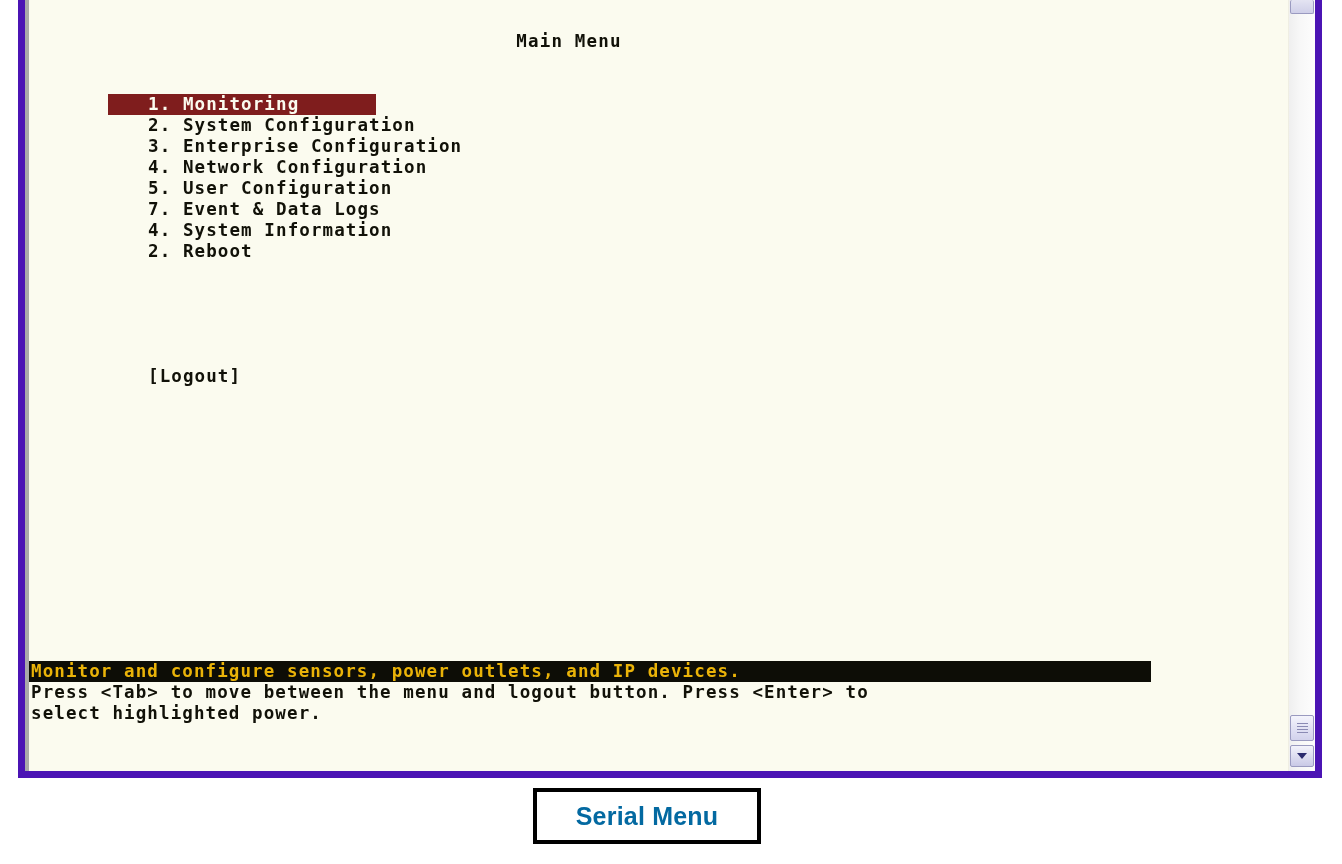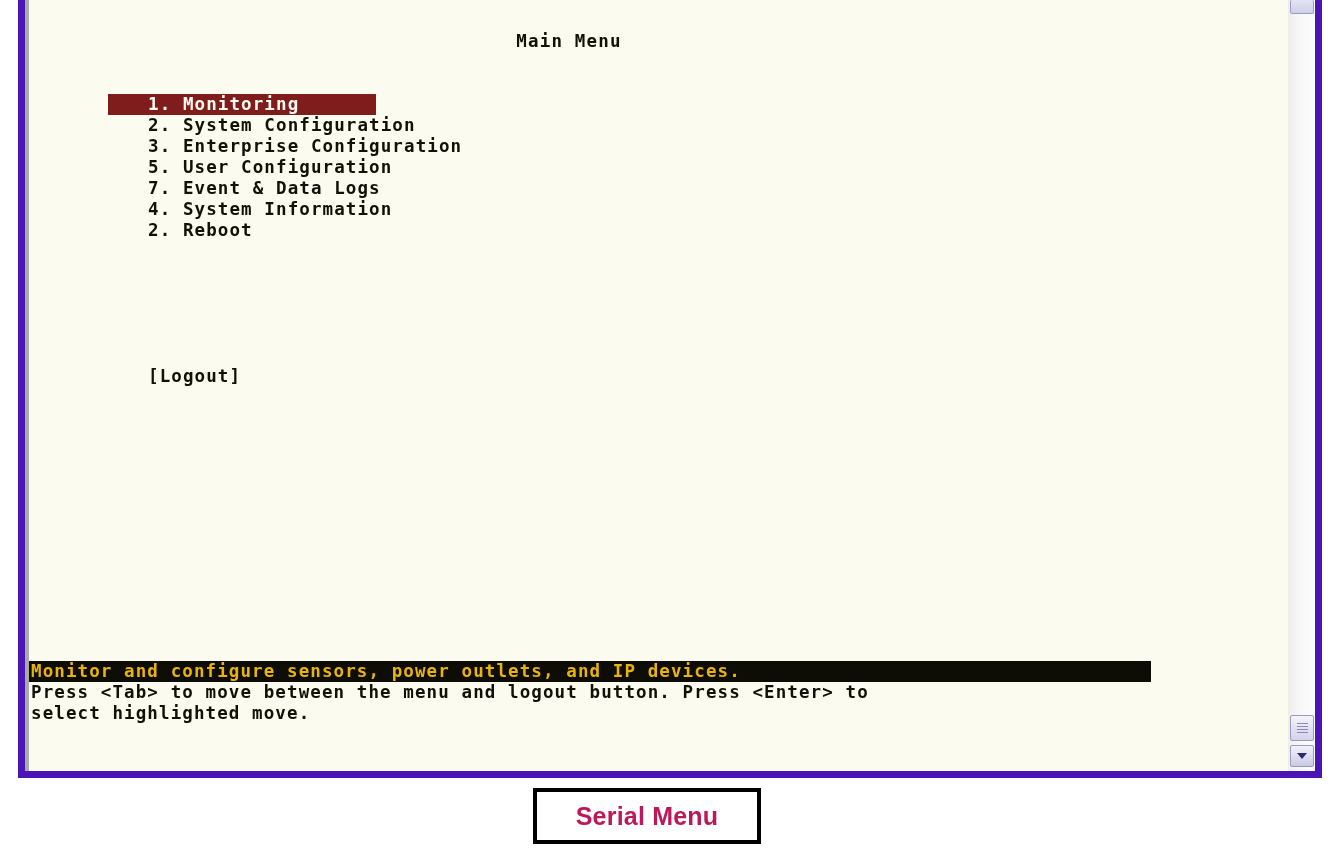--- a/index.html
+++ b/index.html
@@ -182,50 +182,51 @@
     border: 4px solid #000000;
     background: #ffffff;
     display: flex;
     align-items: center;
     justify-content: center;
   }
   #figure-caption span {
     font-family: "Liberation Sans", sans-serif;
     font-weight: bold;
     font-size: 25px;
-    color: #be185d;
+    color: #0369a1;
     letter-spacing: 0.2px;
   }
 </style>
 </head>
 <body>
 
 <div id="terminal-window">
   <div id="terminal-inner">
 
     <div id="terminal-screen">
 
       <div class="term-title">Main Menu</div>
 
       <ul id="menu-list">
         <li class="selected">1. Monitoring</li>
         <li>2. System Configuration</li>
         <li>3. Enterprise Configuration</li>
+        <li>4. Network Configuration</li>
         <li>5. User Configuration</li>
         <li>7. Event &amp; Data Logs</li>
         <li>4. System Information</li>
         <li>2. Reboot</li>
       </ul>
 
       <div id="logout-button">[Logout]</div>
 
       <div id="status-area">
         <div class="status-line inverted">Monitor and configure sensors, power outlets, and IP devices.</div>
         <div class="status-line">Press &lt;Tab&gt; to move between the menu and logout button. Press &lt;Enter&gt; to</div>
-        <div class="status-line">select highlighted move.</div>
+        <div class="status-line">select highlighted power.</div>
       </div>
 
     </div>
 
     <div id="vertical-scrollbar">
       <div class="sb-btn" id="scroll-up-button"></div>
       <div id="scroll-thumb">
         <i></i>
           <i></i>
           <i></i>

